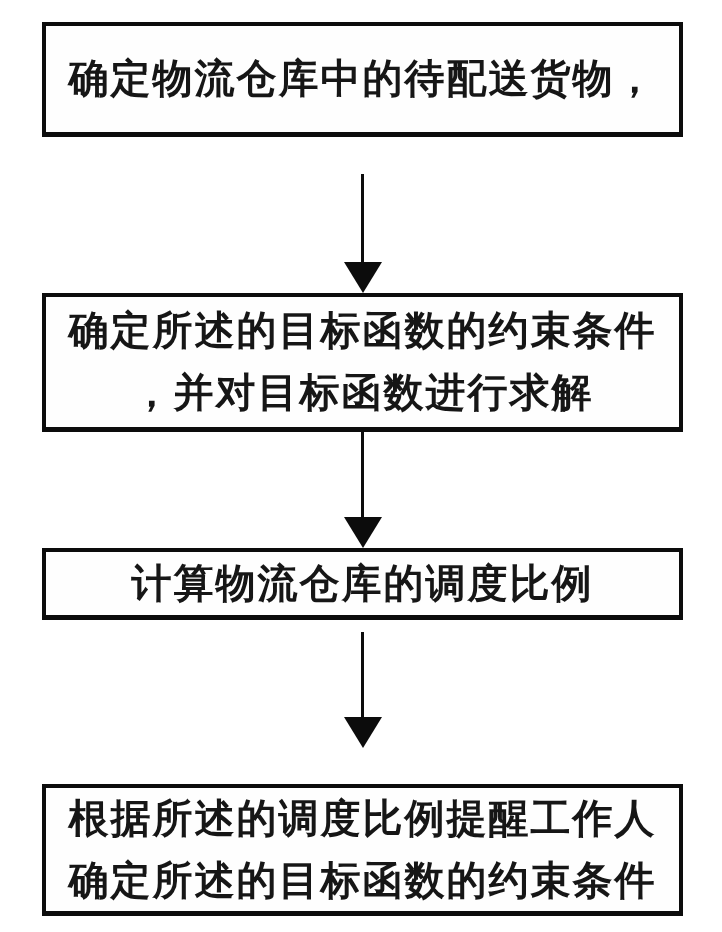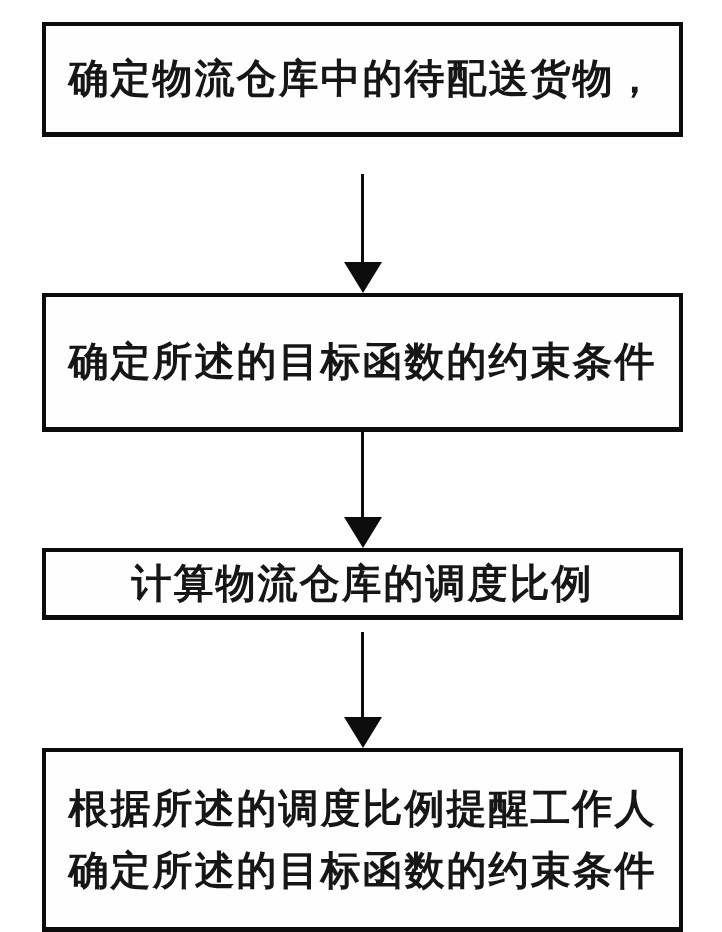--- a/index.html
+++ b/index.html
@@ -30,21 +30,21 @@
     text-align: center;
     color: #161616;
     font-weight: bold;
     font-size: 40px;
     line-height: 62px;
     letter-spacing: 2px;
   }
   .box1 { top: 22px;  height: 115px; }
   .box2 { top: 293px; height: 139px; }
   .box3 { top: 548px; height: 72px;  }
-  .box4 { top: 748px; height: 184px; }
+  .box4 { top: 784px; height: 132px; justify-content: space-between; }
   .line { display: block; white-space: nowrap; }
   .arrow {
     position: absolute;
     left: 344px;
     width: 38px;
   }
   .a1 { top: 174px; height: 119px; }
   .a2 { top: 432px; height: 116px; }
   .a3 { top: 632px; height: 116px; }
   .arrow .shaft {
@@ -75,20 +75,21 @@
     <span class="line">确定物流仓库中的待配送货物，</span>
   </div>
 
   <div class="arrow a1">
     <div class="shaft"></div>
     <div class="head"></div>
   </div>
 
   <div class="flow-box box2">
     <span class="line">确定所述的目标函数的约束条件</span>
+    <span class="line">，并对目标函数进行求解</span>
   </div>
 
   <div class="arrow a2">
     <div class="shaft"></div>
     <div class="head"></div>
   </div>
 
   <div class="flow-box box3">
     <span class="line">计算物流仓库的调度比例</span>
   </div>

